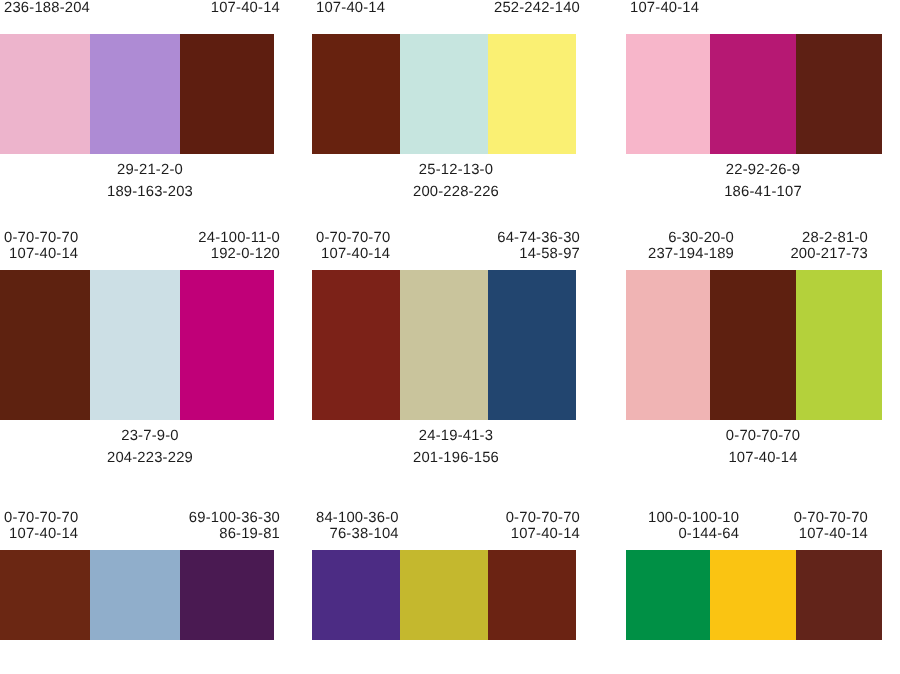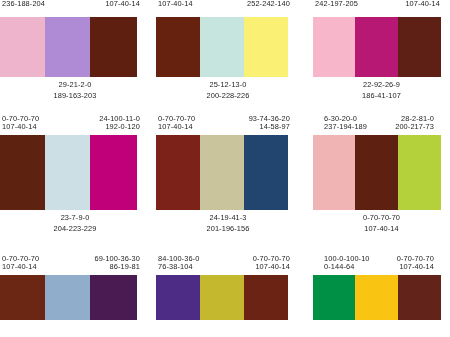--- a/index.html
+++ b/index.html
@@ -41,20 +41,21 @@
     height: 17px;
     line-height: 1.05;
   }
   .labels-top.indent { padding-left: 11px; padding-right: 16px; }
 
   .label-block {
     font-size: 7.4px;
     letter-spacing: 0.1px;
     white-space: nowrap;
     color: #1d1d1d;
+    text-align: right;
   }
   .label-block .ln { display: block; }
   .label-block.right { text-align: right; }
 
   .swatches {
     display: flex;
   }
   .sw { height: 100%; }
 
   .labels-bottom {
@@ -159,23 +160,20 @@
         <div class="sw" style="background:#FAF073"></div>
       </div>
       <div class="labels-bottom">
         <span class="ln">25-12-13-0</span>
         <span class="ln">200-228-226</span>
       </div>
     </div>
 
     <div class="palette pal-c">
       <div class="labels-top">
-        <span class="label-block">
-          <span class="ln">242-197-205</span>
-        </span>
         <span class="label-block right">
           <span class="ln">107-40-14</span>
         </span>
       </div>
       <div class="swatches">
         <div class="sw" style="background:#F7B6CA"></div>
         <div class="sw" style="background:#B61873"></div>
         <div class="sw" style="background:#5E2014"></div>
       </div>
       <div class="labels-bottom">
@@ -211,21 +209,21 @@
       </div>
     </div>
 
     <div class="palette pal-b">
       <div class="labels-top">
         <span class="label-block">
           <span class="ln">0-70-70-70</span>
           <span class="ln">107-40-14</span>
         </span>
         <span class="label-block right">
-          <span class="ln">93-74-36-20</span>
+          <span class="ln">64-74-36-30</span>
           <span class="ln">14-58-97</span>
         </span>
       </div>
       <div class="spacer-row"></div>
       <div class="swatches">
         <div class="sw" style="background:#7C2218"></div>
         <div class="sw" style="background:#C9C49C"></div>
         <div class="sw" style="background:#22456F"></div>
       </div>
       <div class="labels-bottom">

